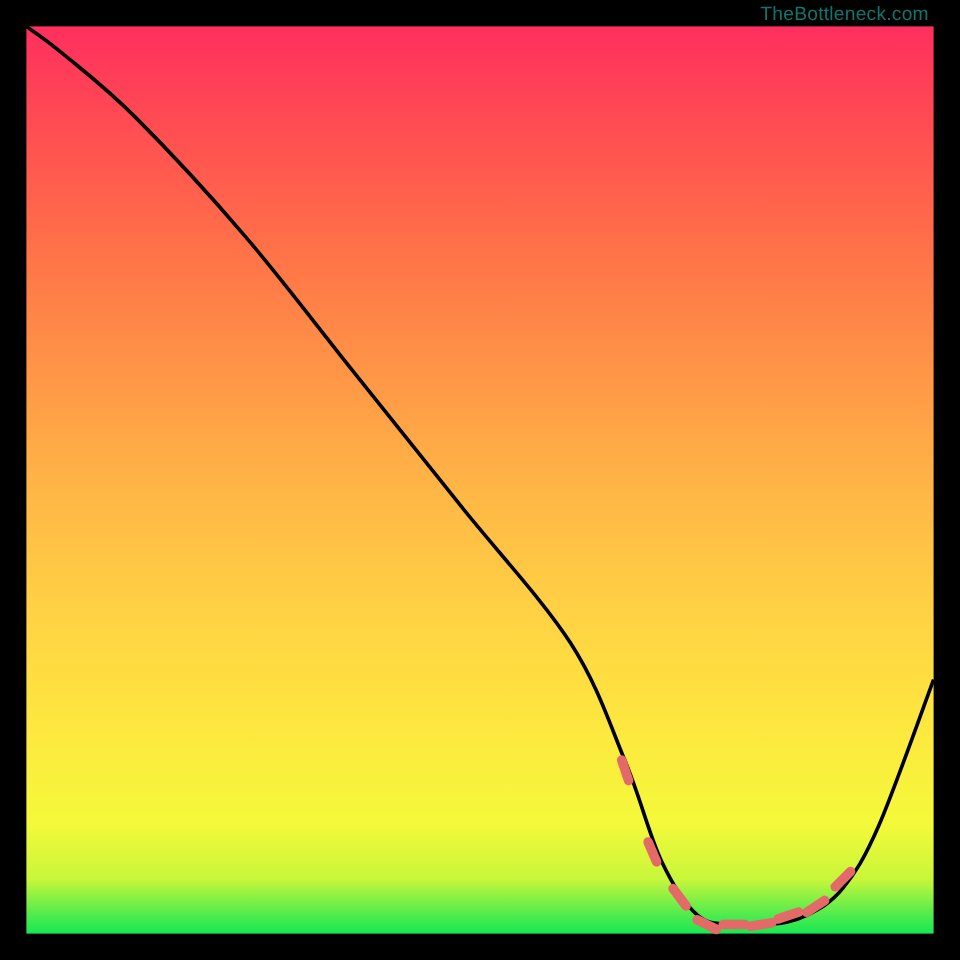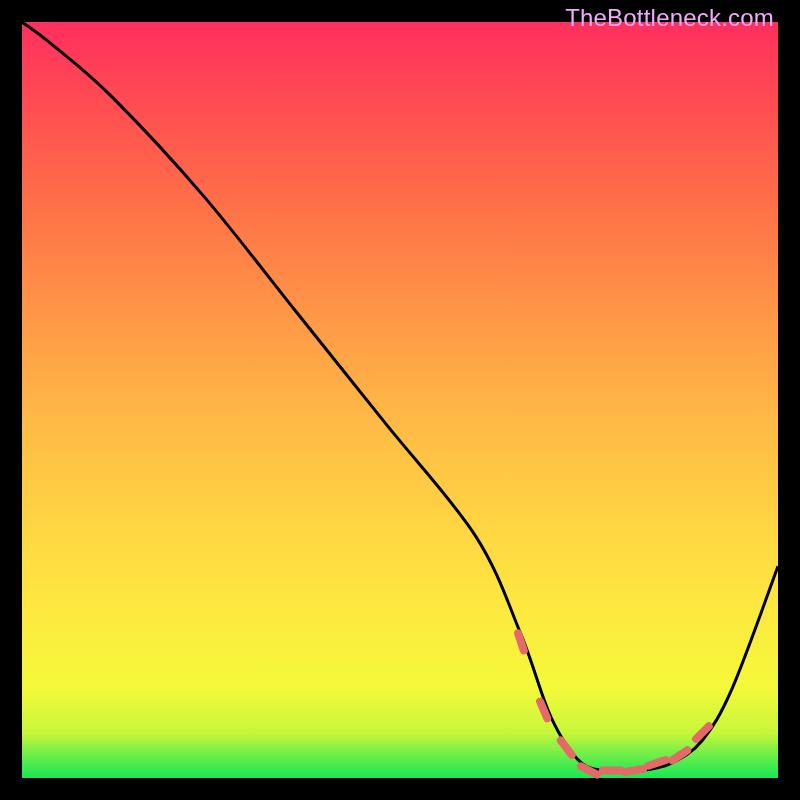--- a/index.html
+++ b/index.html
@@ -38,22 +38,22 @@
       #ff9547 62%,
       #ff7048 76%,
       #ff4a53 90%,
       #ff2f5e 100%
     );
   }
   .attribution {
     position: absolute;
     top: 4px;
     right: 26px;
-    color: #f0abfc;
-    font-size: 24px;
+    color: #0f766e;
+    font-size: 16px;
     font-weight: 500;
     letter-spacing: 0.2px;
   }
   svg.curve {
     position: absolute;
     left: 0;
     top: 0;
     width: 756px;
     height: 756px;
     overflow: visible;

